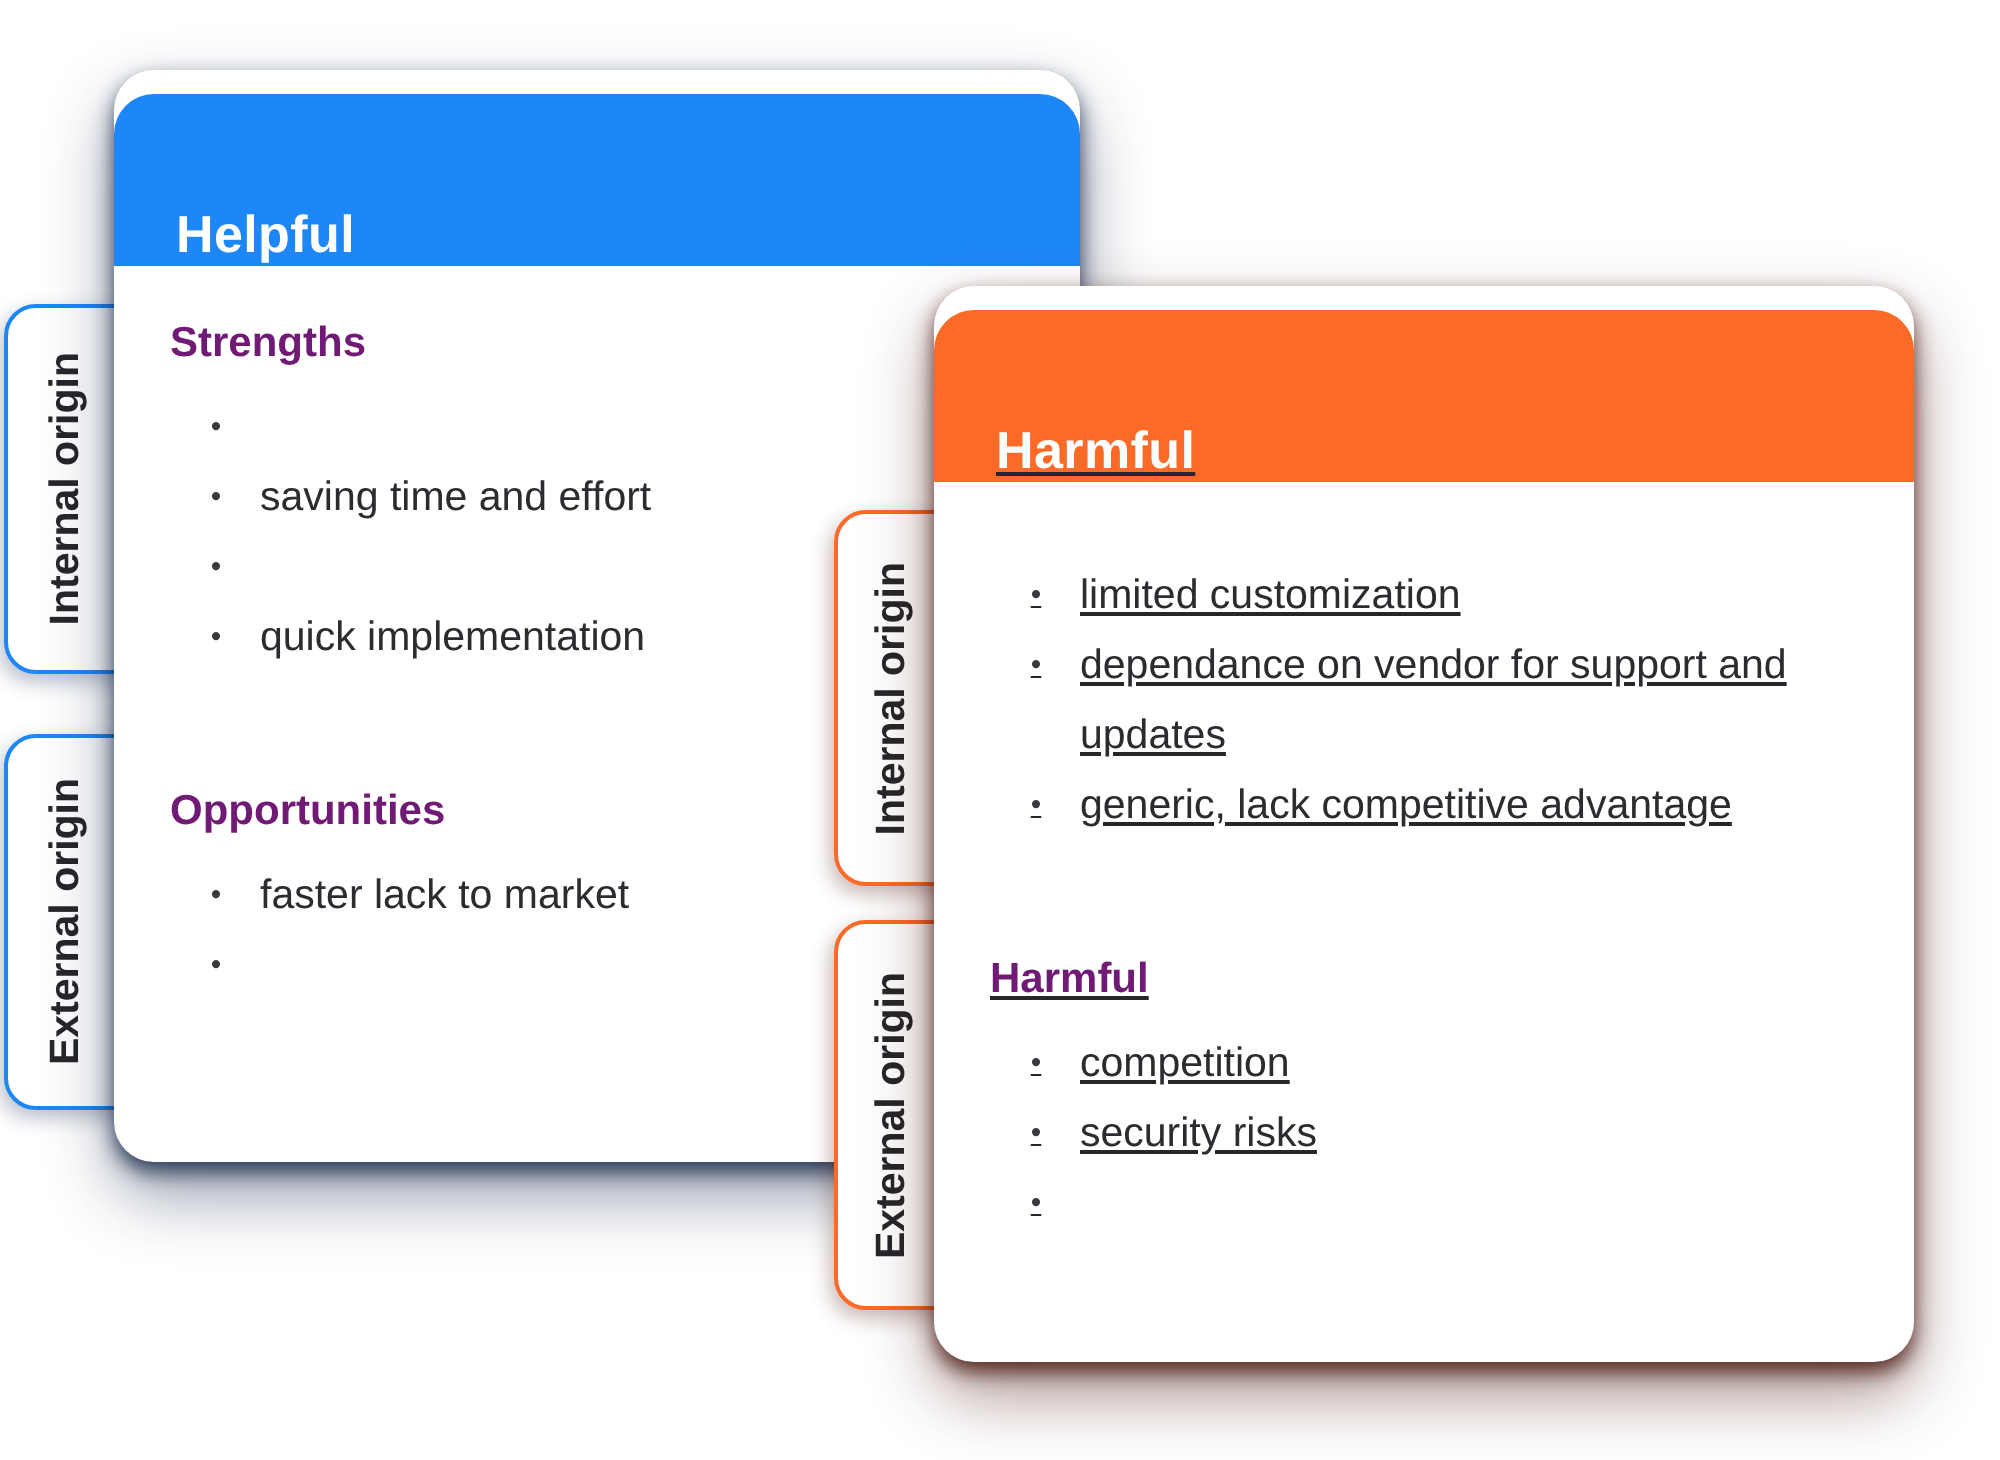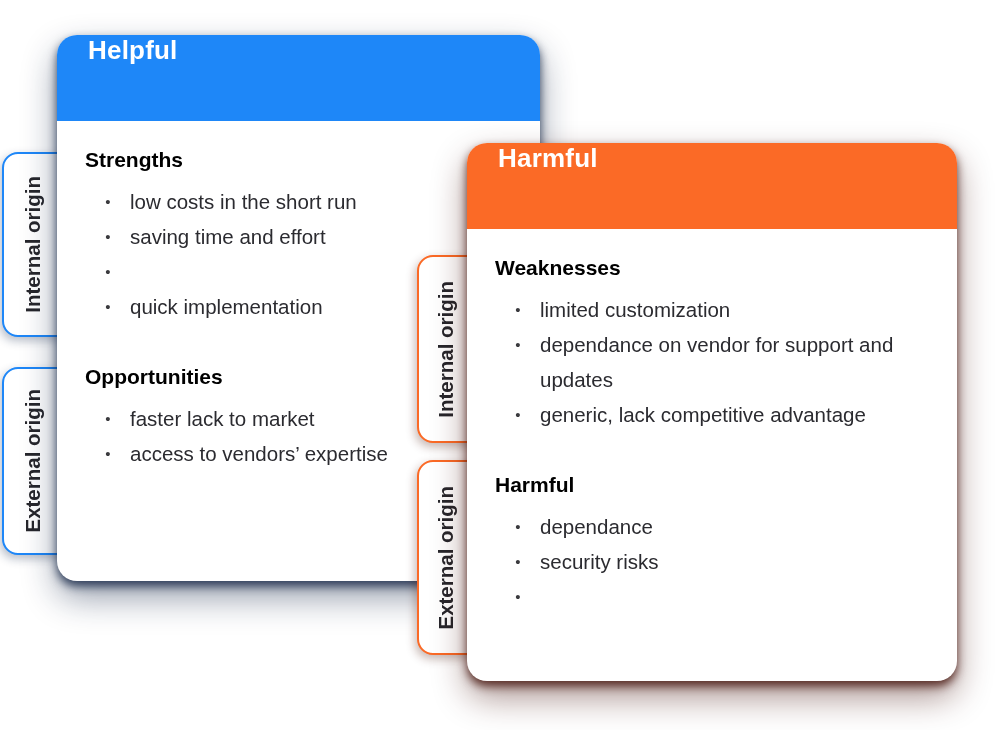--- a/index.html
+++ b/index.html
@@ -16,41 +16,43 @@
   }
   .card.helpful {
     left: 57px; top: 35px; width: 483px; height: 546px;
     box-shadow: 0 5px 10px rgba(16, 34, 66, 0.80), 0 16px 34px rgba(16, 34, 66, 0.45);
     z-index: 2;
   }
   .card.harmful {
     left: 467px; top: 143px; width: 490px; height: 538px;
     box-shadow: 0 5px 10px rgba(64, 14, 6, 0.80), 0 16px 34px rgba(64, 14, 6, 0.45);
     z-index: 4;
+    text-decoration: underline;
   }
   .card-header {
     height: 86px;
     border-radius: 20px 20px 0 0;
     display: flex;
-    align-items: flex-start;
+    align-items: flex-end;
     padding-left: 31px;
+    margin-top: 12px;
   }
   .card.helpful .card-header { background: #1e87f8; }
   .card.harmful .card-header { background: #fb6a26; }
   .card-header h2 {
     color: #ffffff;
     font-size: 26px;
     font-weight: bold;
     letter-spacing: 0.2px;
   }
   .card-body { padding: 27px 28px 0 28px; background: #ffffff; border-radius: 0 0 20px 20px; }
   .card.harmful .card-body { padding-right: 55px; }
 
-  .section + .section { margin-top: 41px; }
-  .section h3 { font-size: 21px; font-weight: bold; color: #000000; }
+  .section + .section { margin-top: 58px; }
+  .section h3 { font-size: 21px; font-weight: bold; color: #701a75; }
   .section ul { list-style: none; margin: 12px 0 0 16px; }
   .section li {
     display: flex;
     align-items: flex-start;
     font-size: 20.5px;
     line-height: 35px;
     color: #2b2b30;
   }
   .section li .dot {
     flex: none;
@@ -103,21 +105,20 @@
     <div class="card-header">
       <h2>Helpful</h2>
     </div>
     <div class="card-body">
 
       <div class="section">
         <h3>Strengths</h3>
         <ul>
           <li>
             <span class="dot">•</span>
-            <span>low costs in the short run</span>
           </li>
           <li>
             <span class="dot">•</span>
             <span>saving time and effort</span>
           </li>
           <li>
             <span class="dot">•</span>
           </li>
           <li>
             <span class="dot">•</span>
@@ -128,21 +129,20 @@
 
       <div class="section">
         <h3>Opportunities</h3>
         <ul>
           <li>
             <span class="dot">•</span>
             <span>faster lack to market</span>
           </li>
           <li>
             <span class="dot">•</span>
-            <span>access to vendors’ expertise</span>
           </li>
         </ul>
       </div>
 
     </div>
   </div>
 
   <div class="tab orange mid-1">
     <span class="tab-label">Internal origin</span>
   </div>
@@ -150,21 +150,20 @@
     <span class="tab-label">External origin</span>
   </div>
 
   <div class="card harmful">
     <div class="card-header">
       <h2>Harmful</h2>
     </div>
     <div class="card-body">
 
       <div class="section">
-        <h3>Weaknesses</h3>
         <ul>
           <li>
             <span class="dot">•</span>
             <span>limited customization</span>
           </li>
           <li>
             <span class="dot">•</span>
             <span>dependance on vendor for support and updates</span>
           </li>
           <li>
@@ -172,21 +171,21 @@
             <span>generic, lack competitive advantage</span>
           </li>
         </ul>
       </div>
 
       <div class="section">
         <h3>Harmful</h3>
         <ul>
           <li>
             <span class="dot">•</span>
-            <span>dependance</span>
+            <span>competition</span>
           </li>
           <li>
             <span class="dot">•</span>
             <span>security risks</span>
           </li>
           <li>
             <span class="dot">•</span>
           </li>
         </ul>
       </div>

